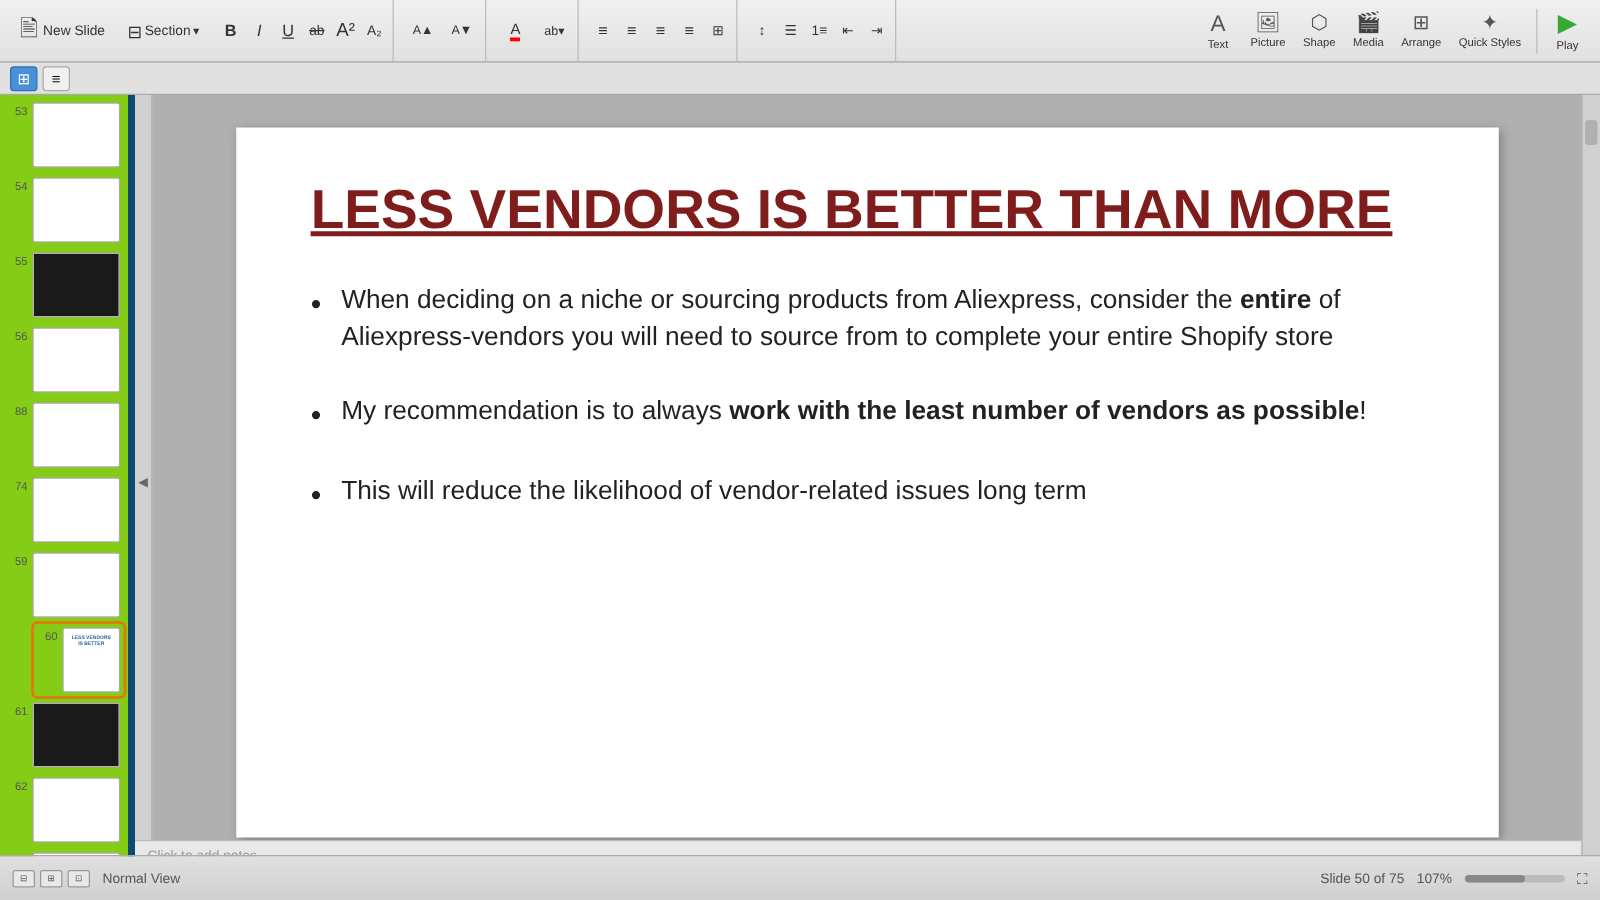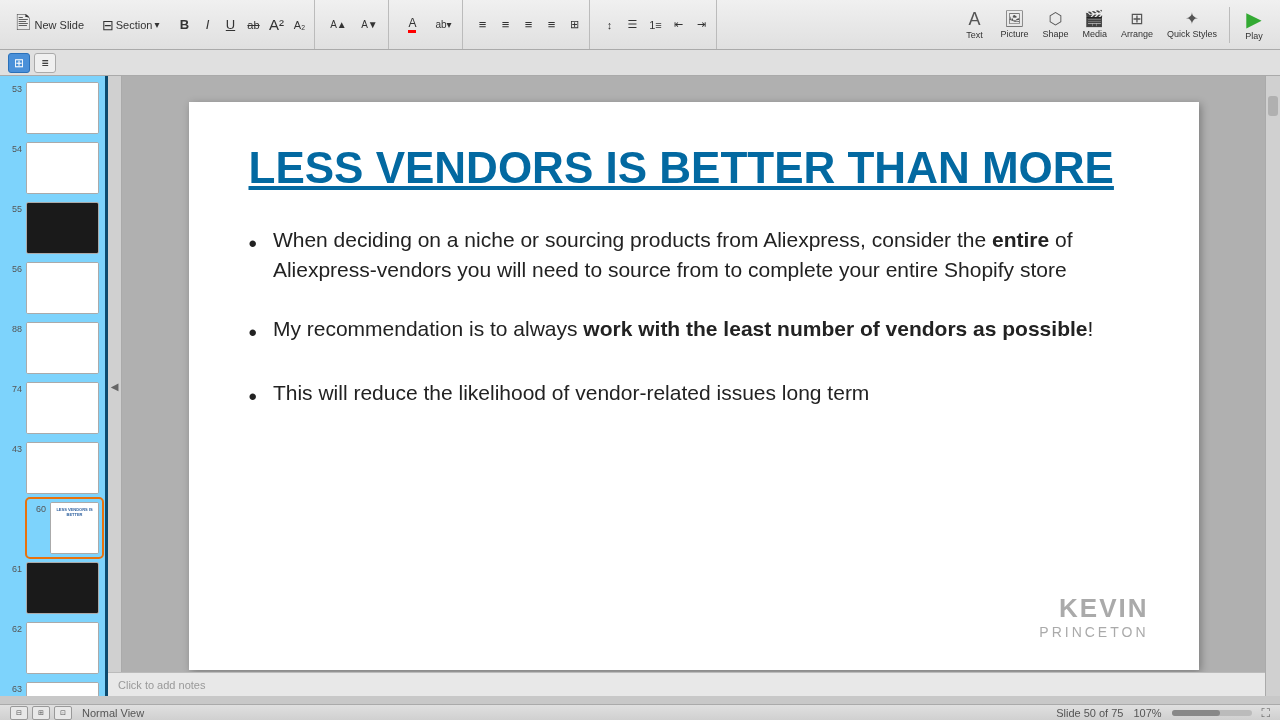--- a/index.html
+++ b/index.html
@@ -118,22 +118,22 @@
 
     
     .main-area {
       display: flex;
       height: calc(720px - 50px - 26px - 24px);
     }
 
     
     .slide-panel {
       width: 108px;
-      background: #7dd3fc;
-      border-right: 3px solid #0c4a6e;
+      background: #84cc16;
+      border-right: 6px solid #0c4a6e;
       overflow-y: auto;
       overflow-x: hidden;
       padding: 4px;
     }
     .slide-item {
       display: flex;
       align-items: flex-start;
       gap: 4px;
       margin-bottom: 4px;
       cursor: pointer;
@@ -216,21 +216,21 @@
       width: 1010px;
       height: 568px;
       background: #fff;
       box-shadow: 2px 2px 8px rgba(0,0,0,0.3);
       position: relative;
       padding: 40px 60px 40px 60px;
     }
     .slide-title {
       font-size: 44px;
       font-weight: bold;
-      color: #0369a1;
+      color: #7f1d1d;
       text-decoration: underline;
       line-height: 1.2;
       margin-bottom: 30px;
     }
     .slide-bullets {
       list-style: none;
       padding: 0;
     }
     .slide-bullet {
       display: flex;
@@ -260,21 +260,21 @@
       letter-spacing: 2px;
     }
     .slide-logo .logo-princeton {
       font-size: 14px;
       color: #aaa;
       letter-spacing: 3px;
     }
 
     
     .status-bar {
-      height: 16px;
+      height: 36px;
       background: linear-gradient(to bottom, #e0e0e0, #d0d0d0);
       border-top: 1px solid #aaa;
       display: flex;
       align-items: center;
       padding: 0 10px;
       font-size: 11px;
       color: #555;
       gap: 10px;
       position: absolute;
       bottom: 0;
@@ -471,21 +471,21 @@
           <div class="slide-thumb-inner"></div>
         </div>
       </div>
       <div class="slide-item">
         <div class="slide-number">74</div>
         <div class="slide-thumb">
           <div class="slide-thumb-inner"></div>
         </div>
       </div>
       <div class="slide-item">
-        <div class="slide-number">43</div>
+        <div class="slide-number">59</div>
         <div class="slide-thumb">
           <div class="slide-thumb-inner"></div>
         </div>
       </div>
       <div class="slide-item active">
         <div class="slide-number">60</div>
         <div class="slide-thumb">
           <div class="slide-thumb-inner" style="background: rgb(255, 255, 255);">
             <div class="slide-thumb-title">LESS VENDORS IS BETTER</div>
           </div>
@@ -532,24 +532,20 @@
             My recommendation is to always <strong>work with the least number of vendors as possible</strong>!
           </span>
         </li>
 
         <li class="slide-bullet">
           <span class="bullet-dot">•</span>
           <span>This will reduce the likelihood of vendor-related issues long term</span>
         </li>
       </ul>
 
-      <div class="slide-logo">
-        <div class="logo-kevin">KEVIN</div>
-        <div class="logo-princeton">PRINCETON</div>
-      </div>
     </div>
   </div>
 
   <div class="right-scrollbar">
     <div style="height:20px;background:#b0b0b0;border-radius:3px;margin:2px;margin-top:20px;"></div>
   </div>
 </div>
 
 <div class="notes-area">
   <span>Click to add notes</span>

